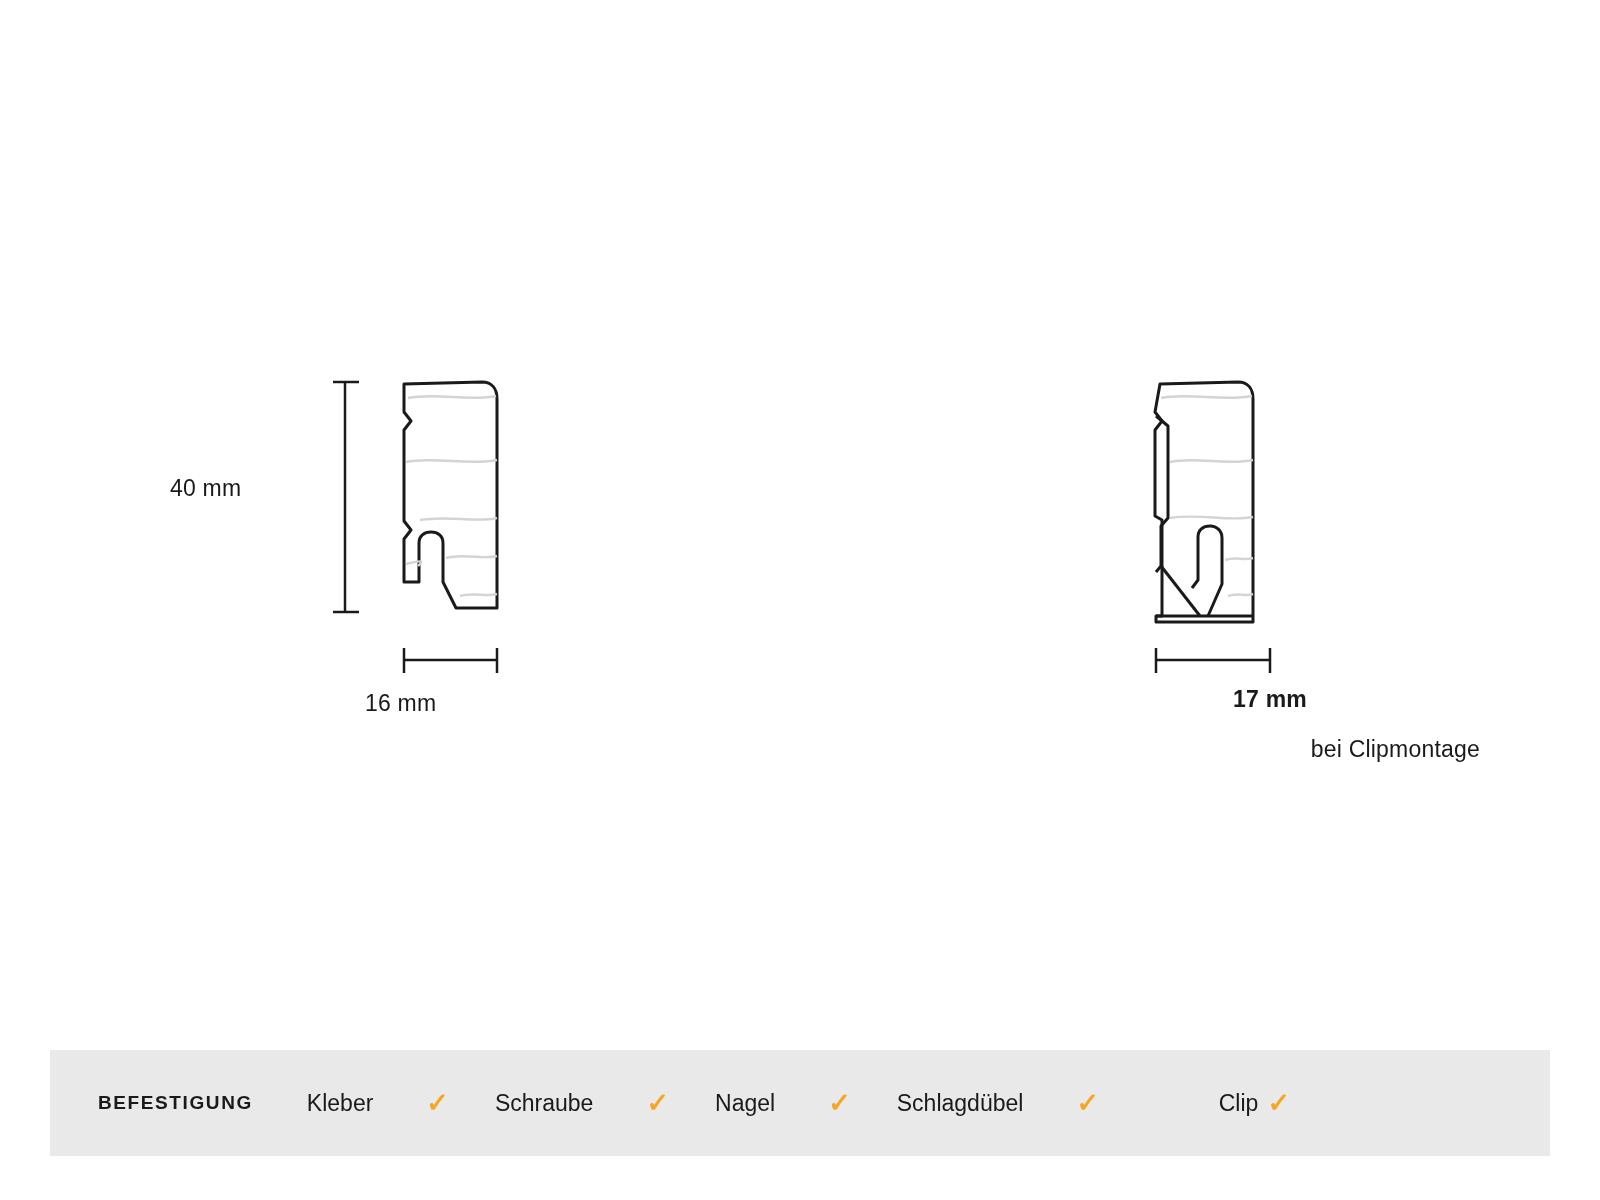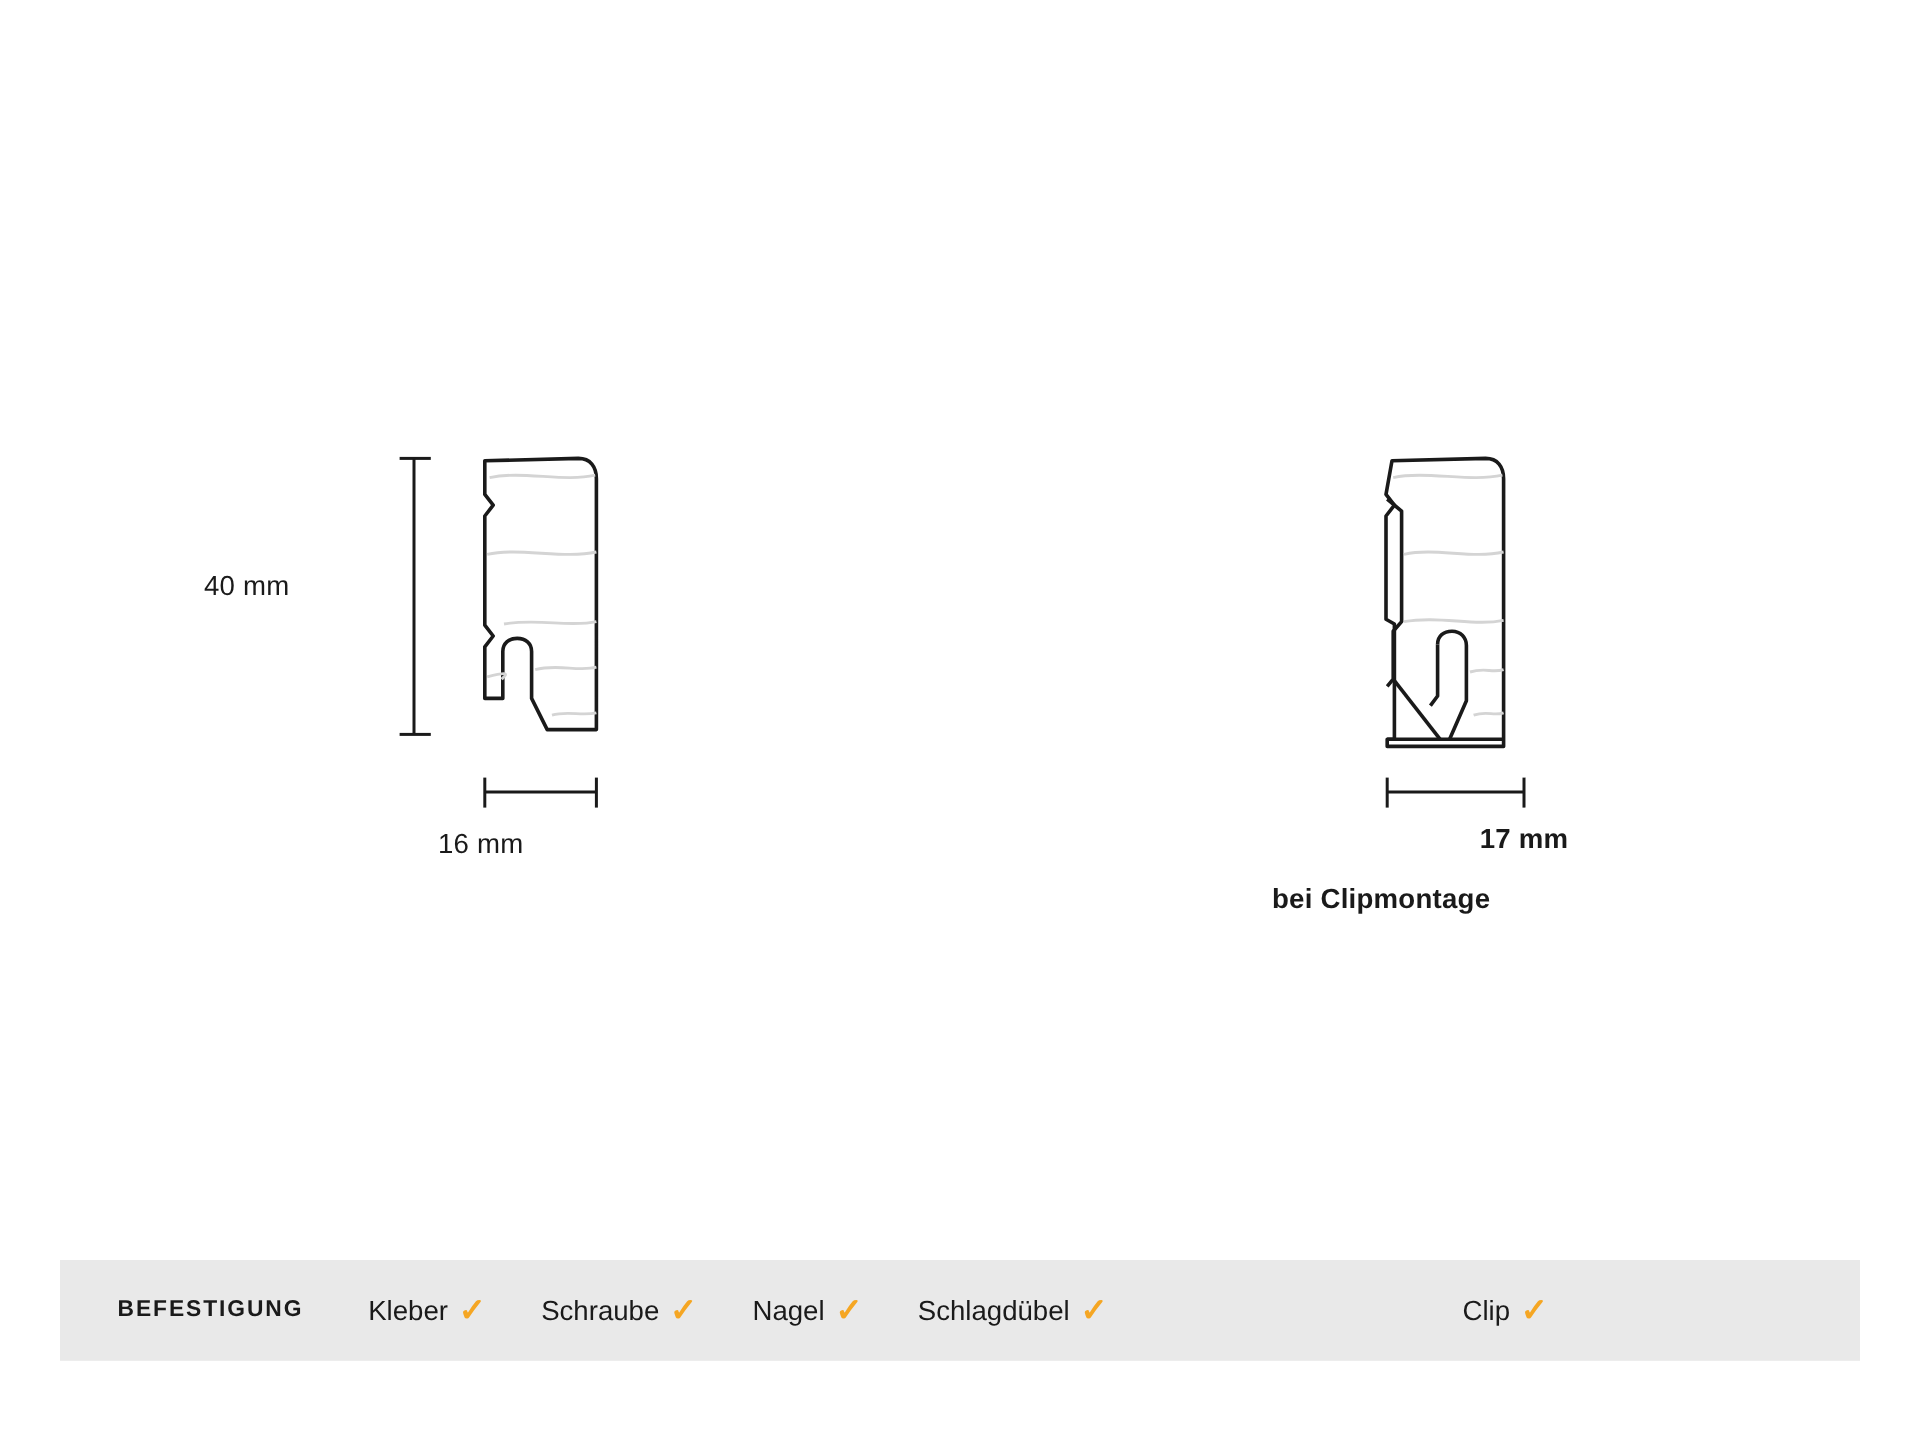--- a/index.html
+++ b/index.html
@@ -56,31 +56,31 @@
     left: 0px;
     top: 316px;
     width: 420px;
     text-align: center;
     font-weight: bold;
   }
   #label-clip-right {
     left: 0px;
     top: 366px;
     width: 420px;
-    text-align: left;
-    font-weight: bold;
+    text-align: right;
+    font-weight: normal;
   }
 
   
   .bottom-bar {
     position: absolute;
     left: 50px;
     top: 1050px;
     width: 1500px;
-    height: 84px;
+    height: 106px;
     background: #e9e9e9;
     display: flex;
     align-items: center;
   }
   .bar-title {
     font-size: 19px;
     font-weight: bold;
     letter-spacing: 1.6px;
     color: #1a1a1a;
     margin-left: 48px;
@@ -91,20 +91,21 @@
     align-items: center;
     margin-left: 54px;
   }
   .fix-item {
     display: flex;
     align-items: center;
     font-size: 23px;
     color: #1a1a1a;
     margin-right: 46px;
     white-space: nowrap;
+    gap: 44px;
   }
   .fix-item .check {
     color: #f5a623;
     font-size: 27px;
     font-weight: bold;
     margin-left: 9px;
     line-height: 1;
   }
   .fix-item-right {
     position: absolute;

